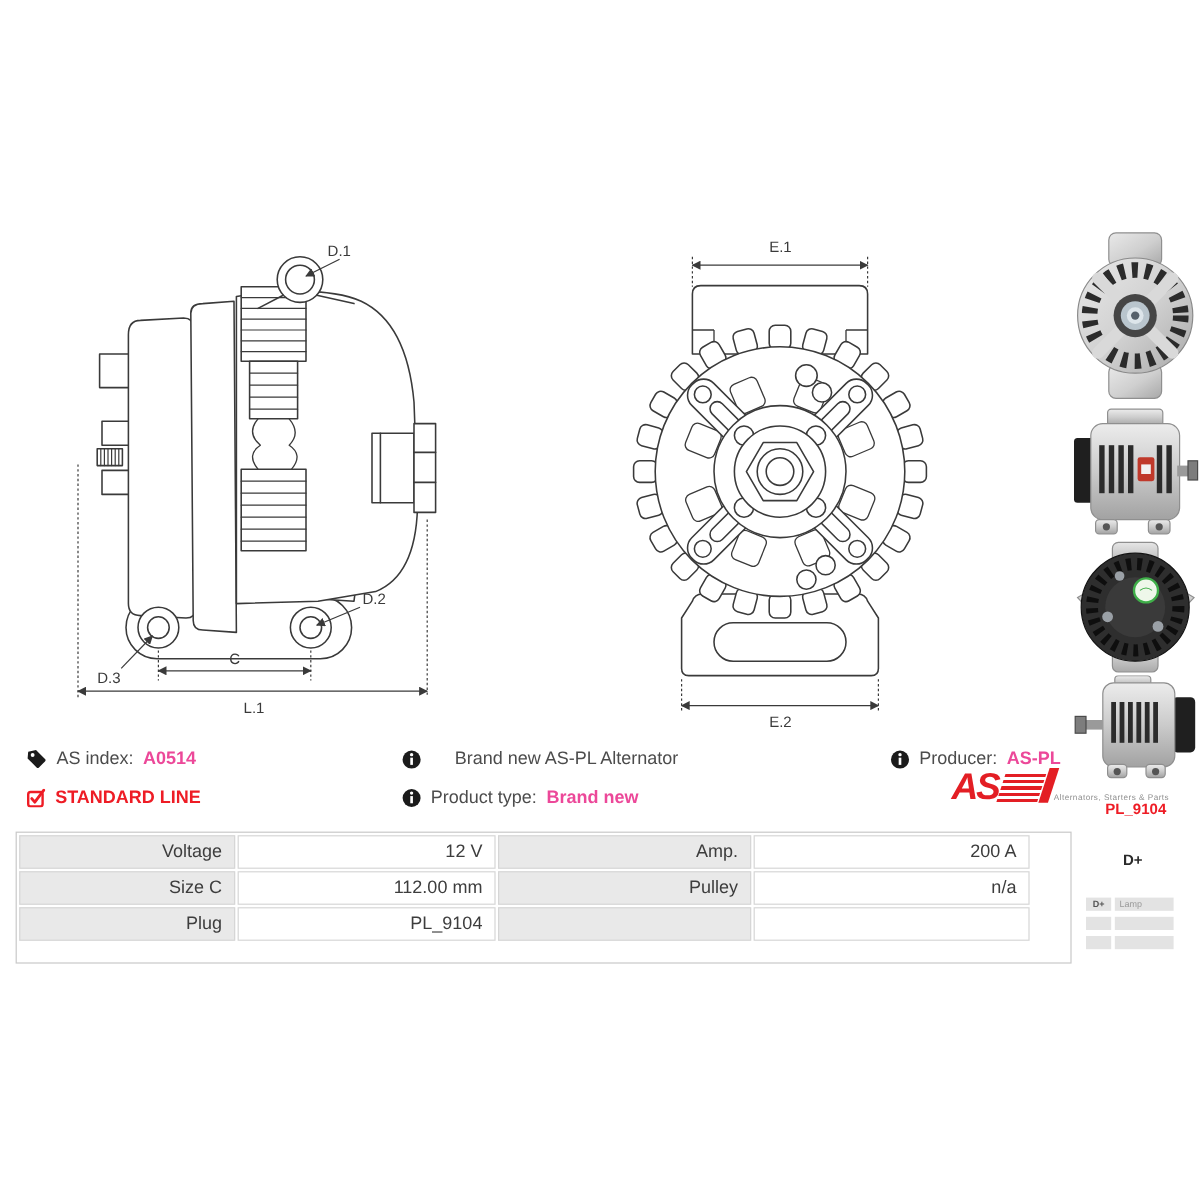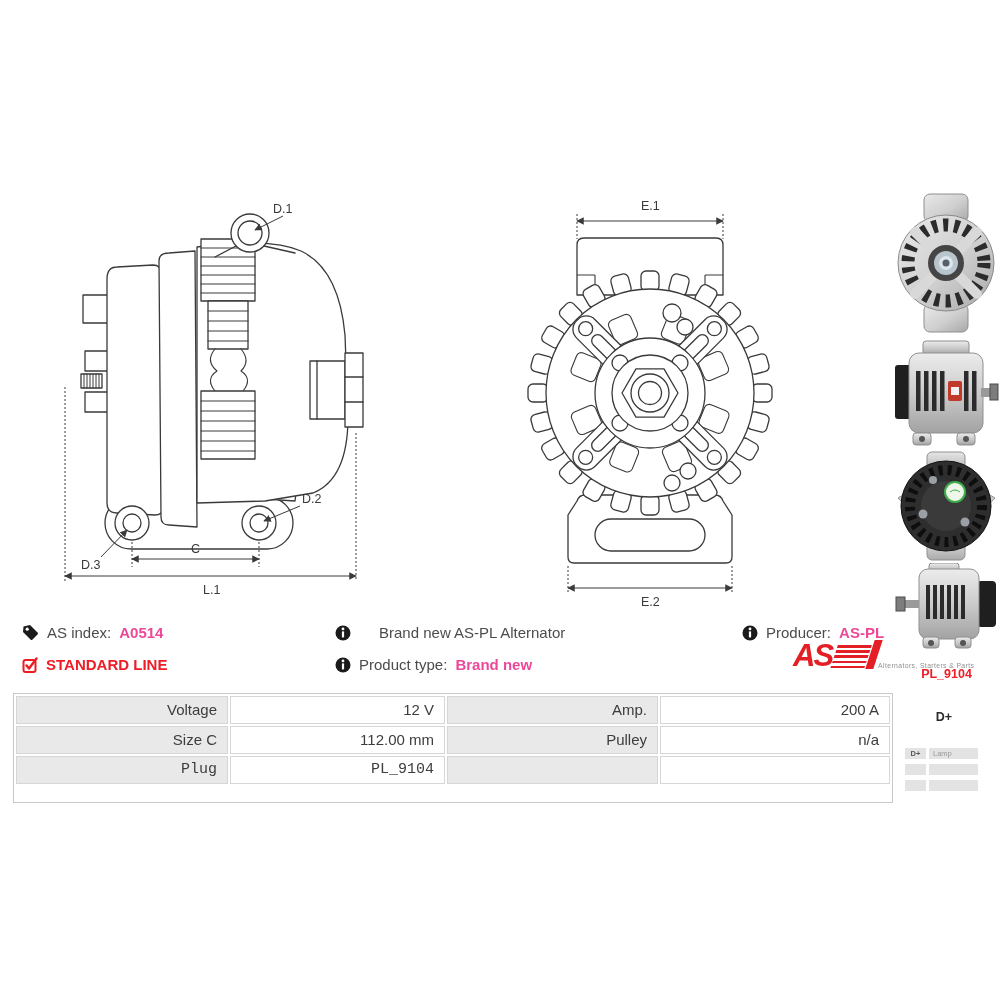--- a/index.html
+++ b/index.html
@@ -23,26 +23,26 @@
   .aspl-logo .mark{display:flex;align-items:flex-end;height:28px;}
   .aspl-logo .as-text{font-size:31px;line-height:26px;font-weight:bold;font-style:italic;color:#e31e24;letter-spacing:-2px;}
   .aspl-logo .stripes{width:34px;height:24px;margin-left:2px;transform:skewX(-18deg);
      background:repeating-linear-gradient(180deg,#e31e24 0 2.6px,#fff 2.6px 5.2px);}
   .aspl-logo .bar{width:8px;height:29px;background:#e31e24;margin-left:2px;transform:skewX(-18deg);}
   .aspl-logo .tagline{font-size:6.8px;color:#8f8f8f;margin-top:3px;letter-spacing:.4px;white-space:nowrap;}
 
   
   .spec-table{border:1px solid #c9c9c9;background:#fff;padding:2px;}
   .spec-row{display:flex;gap:2px;margin-bottom:2px;}
-  .spec-row:last-child{margin-bottom:16px;font-family:Liberation Mono, monospace;}
+  .spec-row:last-child{margin-bottom:16px;}
   .spec-cell{height:28px;line-height:26px;font-size:15px;color:#3d3d3d;text-align:right;
      padding-right:10px;border:1px solid #d6d6d6;}
   .spec-cell.lbl{background:#e9e9e9;}
   .spec-cell.val{background:#fff;}
-  .w1{width:212px;}.w2{width:215px;}.w3{width:211px;}.w4{width:230px;}
+  .w1{width:180px;}.w2{width:215px;}.w3{width:211px;}.w4{width:230px;}
 
   
   .plug-code{width:107px;text-align:center;font-size:12.5px;font-weight:bold;color:#ee1c25;}
   .terminal-label{width:90px;text-align:center;font-size:12.5px;font-weight:bold;color:#2a2a2a;}
   .conn-table{width:78px;}
   .conn-row{display:flex;gap:3px;margin-bottom:5px;}
   .conn-cell{height:11px;background:#e3e3e3;font-size:7.5px;line-height:11px;}
   .conn-pin{width:21px;text-align:center;font-weight:bold;color:#555;}
   .conn-fn{width:49px;padding-left:4px;color:#9a9a9a;}
 </style>

